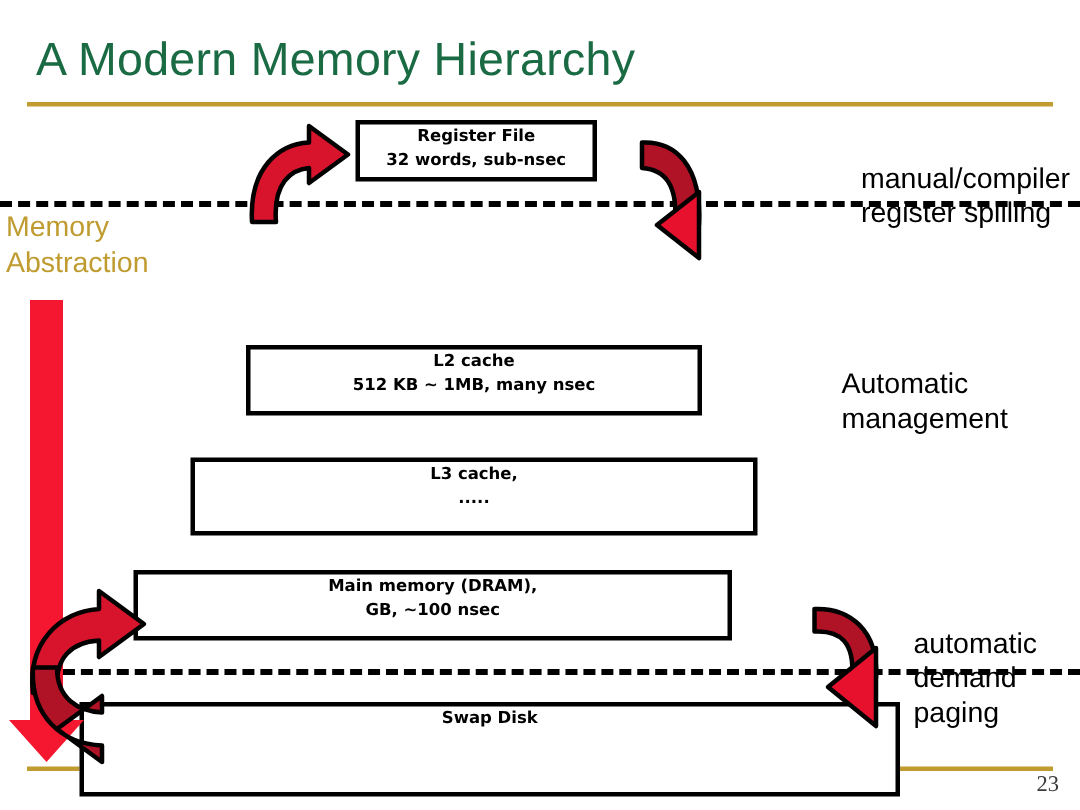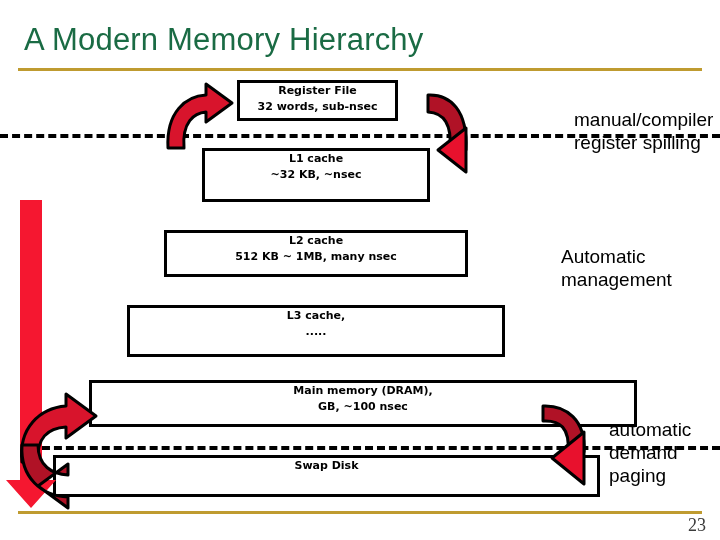--- a/index.html
+++ b/index.html
@@ -42,21 +42,21 @@
     left: 18px;
     top: 511px;
     width: 684px;
     height: 3px;
     background: #bf9b30;
   }
   .page-number {
     position: absolute;
     right: 14px;
     top: 515px;
-    font-size: 18px;
+    font-size: 15px;
     color: #3b3b3b;
     font-family: "Liberation Serif", serif;
   }
 
   
   .dash-line {
     position: absolute;
     height: 0;
     border-top: 4px dashed #000000;
   }
@@ -79,22 +79,22 @@
     font-size: 11px;
     color: #000000;
     line-height: 1.45;
     z-index: 5;
   }
 
   #box-regfile { left: 237px; top: 80px;  width: 161px; height: 41px; }
   #box-l1      { left: 202px; top: 148px; width: 228px; height: 54px; }
   #box-l2      { left: 164px; top: 230px; width: 304px; height: 47px; }
   #box-l3      { left: 127px; top: 305px; width: 378px; height: 52px; }
-  #box-dram    { left: 89px;  top: 380px; width: 548px; height: 47px; }
-  #box-swap    { left: 53px;  top: 455px; width: 547px; height: 42px; gap: 37px; }
+  #box-dram    { left: 89px;  top: 380px; width: 399px; height: 47px; }
+  #box-swap    { left: 53px;  top: 468px; width: 547px; height: 63px; gap: 37px; }
 
   
   .annot {
     position: absolute;
     font-family: "Liberation Sans", sans-serif;
     color: #000000;
     line-height: 1.22;
   }
   #annot-manual   { left: 534px; top: 108px; font-size: 19px; margin-left: 40px; }
   #annot-hwcache  { left: 561px; top: 245px; font-size: 19px; }
@@ -125,30 +125,30 @@
 <body>
 
 <div id="slide">
 
   <div class="title">A Modern Memory Hierarchy</div>
   <div class="title-rule"></div>
 
   <div class="dash-line dash-top"></div>
   <div class="dash-line dash-bottom"></div>
 
+  <div id="label-memory-abstraction">
+    <div>Memory</div>
+    <div>Abstraction</div>
+  </div>
 
   <div class="mem-box" id="box-regfile">
     <div>Register File</div>
     <div>32 words, sub-nsec</div>
   </div>
 
-  <div class="mem-box" id="box-l1">
-    <div>L1 cache</div>
-    <div>~32 KB, ~nsec</div>
-  </div>
 
   <div class="mem-box" id="box-l2">
     <div>L2 cache</div>
     <div>512 KB ~ 1MB, many nsec</div>
   </div>
 
   <div class="mem-box" id="box-l3">
     <div>L3 cache,</div>
     <div>.....</div>
   </div>

